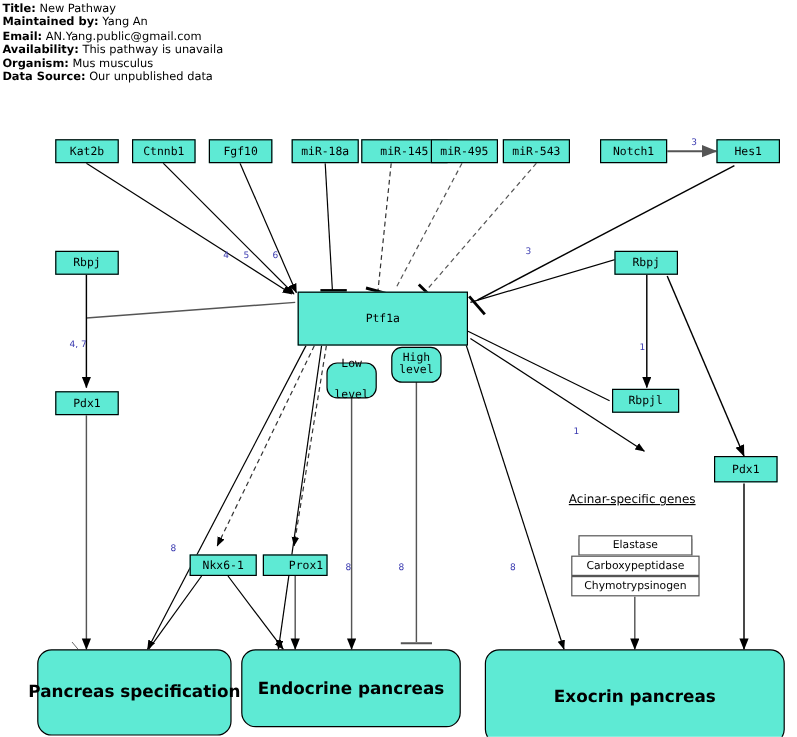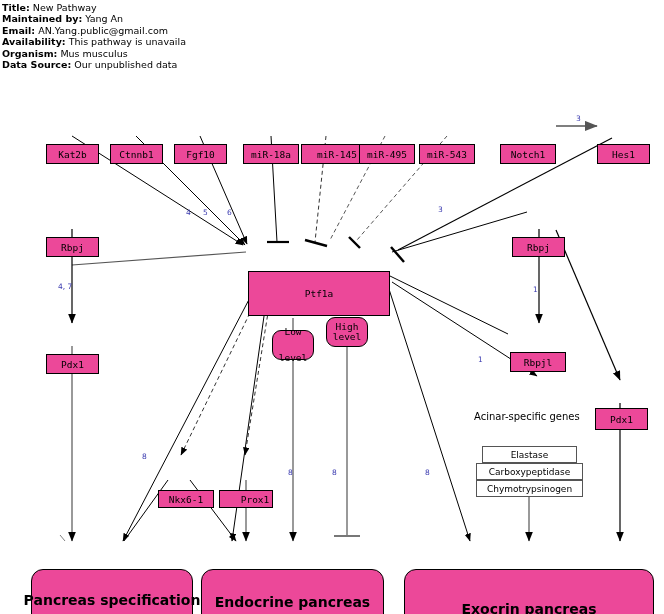--- a/index.html
+++ b/index.html
@@ -10,28 +10,28 @@
   #meta{position:absolute;left:2px;top:2px;width:400px;font-size:9.5px;line-height:11.4px;}
   #meta .row{white-space:nowrap;}
   #meta .k{font-weight:bold;}
   #meta .v{font-weight:normal;}
 
   
   #canvas{position:absolute;left:0;top:0;width:664px;height:614px;}
   #wires{position:absolute;left:0;top:0;width:664px;height:614px;}
 
   
-  .node{position:absolute;box-sizing:border-box;background:#ec4899;border:1px solid #000;
+  .node{position:absolute;box-sizing:border-box;background:#5eead4;border:1px solid #000;
         display:flex;align-items:center;justify-content:center;
-        font-size:9.5px;font-family:"DejaVu Sans Mono",monospace;white-space:nowrap;margin-top:28px;}
+        font-size:9.5px;font-family:"DejaVu Sans Mono",monospace;white-space:nowrap;}
   .pill{border-radius:9px;line-height:10.5px;text-align:center;flex-direction:column;}
   .outcome{border:1.3px solid #000;border-radius:12px;font-weight:bold;font-size:14px;
            font-family:"DejaVu Sans",sans-serif;overflow:visible;}
   .acinar-title{position:absolute;font-size:10px;font-family:"DejaVu Sans",sans-serif;
-                white-space:nowrap;}
+                white-space:nowrap;text-decoration:underline;}
   .acinar-row{position:absolute;box-sizing:border-box;background:#fff;border:1px solid #555;
               display:flex;align-items:center;justify-content:center;
               font-size:9px;font-family:"DejaVu Sans",sans-serif;white-space:nowrap;}
   .elabel{position:absolute;font-size:7.5px;color:#3b3bb0;
           font-family:"DejaVu Sans",sans-serif;white-space:nowrap;}
 </style>
 </head>
 <body>
 
 <div id="meta">
@@ -201,21 +201,21 @@
 <div class="node" style="left:219px;top:462px;width:54px;height:18px;padding-left:18px;">
       <span>Prox1</span>
     </div>
 
 <div class="acinar-title" style="left:474px;top:411px;">Acinar-specific genes</div>
 <div class="acinar-row" style="left:482px;top:429px;width:95px;height:17px;margin-top:20px;">Trypsin</div>
 <div class="acinar-row" style="left:482px;top:446px;width:95px;height:17px;">Elastase</div>
 <div class="acinar-row" style="left:476px;top:463px;width:107px;height:17px;">Carboxypeptidase</div>
 <div class="acinar-row" style="left:476px;top:480px;width:107px;height:17px;">Chymotrypsinogen</div>
 
-<div class="node outcome" style="left:31px;top:541px;width:162px;height:62px;">
+<div class="node outcome" style="left:31px;top:541px;width:162px;height:72px;">
       <span>Pancreas specification</span>
     </div>
 <div class="node outcome" style="left:201px;top:541px;width:183px;height:65px;">
       <span>Endocrine pancreas</span>
     </div>
 <div class="node outcome" style="left:404px;top:541px;width:250px;height:79px;text-align:center;">
       <span>Exocrin pancreas</span>
     </div>
 
 <div class="elabel" style="left:576px;top:114px;">3</div>

